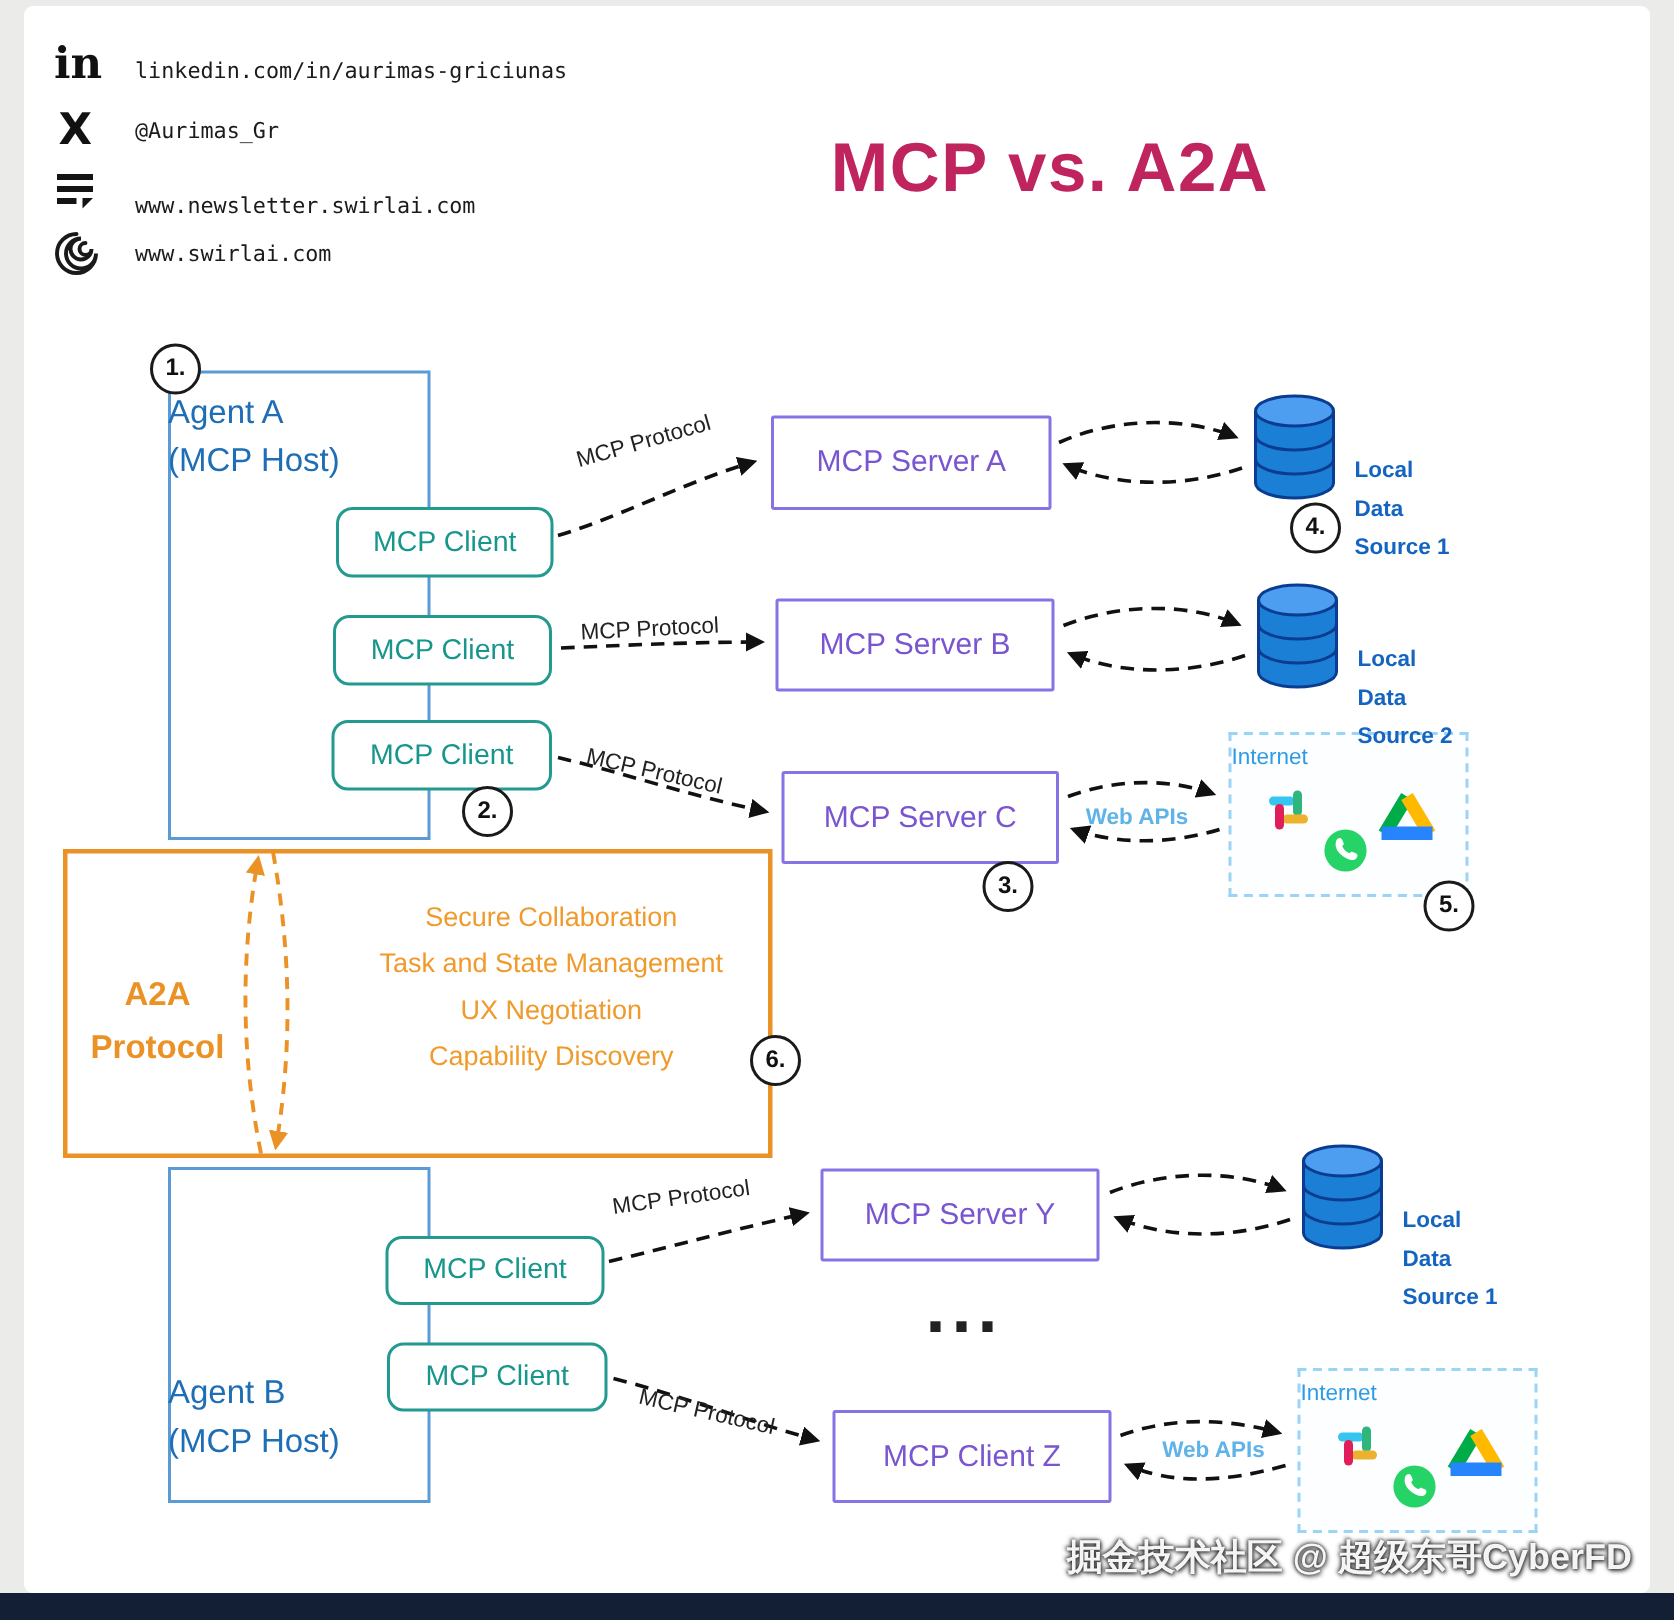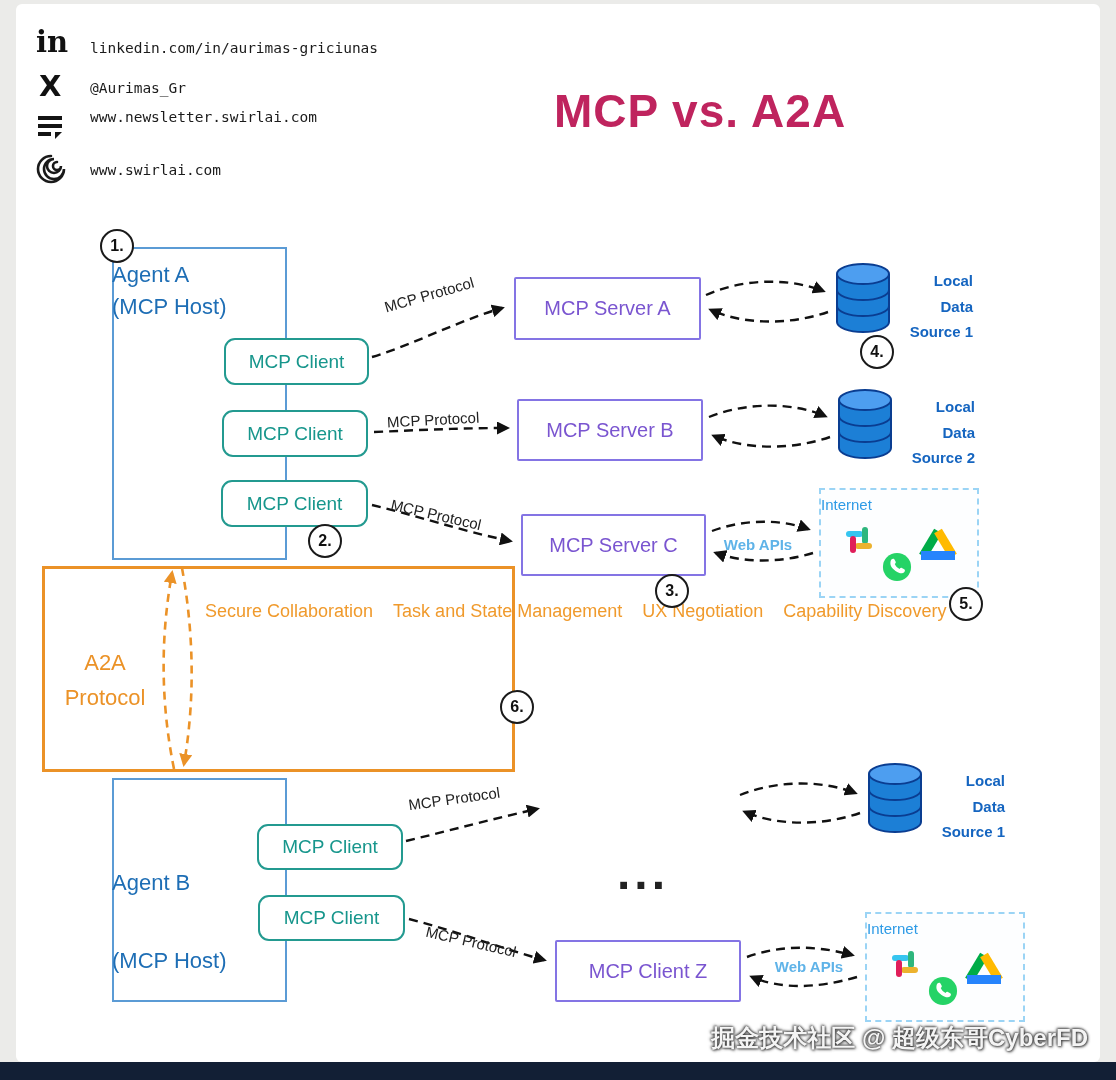--- a/index.html
+++ b/index.html
@@ -18,27 +18,27 @@
   
   .box-agent { border:2px solid #5b9bd5; background:#ffffff; z-index:2; }
   .agent-label { color:#1e6eb5; font-size:22px; font-weight:500; z-index:4; }
   .box-client { border:2px solid #239a90; border-radius:11px; background:#ffffff; color:#17968c;
                 font-size:19px; font-weight:500; display:flex; align-items:center; justify-content:center; z-index:3; }
   .box-server { border:2px solid #8474e4; border-radius:2px; background:#ffffff; color:#7a55d0;
                 font-size:20px; font-weight:500; display:flex; align-items:center; justify-content:center; z-index:3; }
   .badge { width:34px; height:34px; border-radius:50%; border:2px solid #1a1a1a; background:#ffffff;
            display:flex; align-items:center; justify-content:center; font-size:16px; font-weight:600; color:#111; z-index:8; }
   .proto-label { font-size:15px; color:#222; font-weight:500; white-space:nowrap; z-index:6; }
-  .ds-label { color:#1565c0; font-size:15px; font-weight:600; text-align:right; line-height:1.7; z-index:4; }
+  .ds-label { color:#1565c0; font-size:15px; font-weight:600; text-align:left; line-height:1.7; z-index:4;margin-top:33px; }
   .net-box { border:2px dashed #9bd4f5; background:#fdfeff; z-index:2; }
   .net-label { color:#2e9be6; font-size:15px; font-weight:500; text-align:left; }
   .webapis { color:#5fb3e8; font-size:15px; font-weight:600; text-align:center; z-index:6; }
   .a2a-box { border:3px solid #eb9227; background:#ffffff; z-index:2; }
-  .a2a-title { color:#eb9227; font-size:22px; font-weight:400; text-align:center; line-height:35px; z-index:4; }
-  .features { display:flex; flex-direction:row; gap:20px; align-items:center; z-index:4; }
+  .a2a-title { color:#eb9227; font-size:22px; font-weight:700; text-align:center; line-height:35px; z-index:4; }
+  .features { display:flex; flex-direction:column; gap:10px; align-items:center; z-index:4; }
   .feature { color:#f09a2c; font-size:18px; font-weight:500; white-space:nowrap; }
   .ellipsis { font-size:48px; font-weight:700; color:#222; letter-spacing:4px; text-align:center; z-index:4; }
 
   .arrows { position:absolute; left:0; top:0; z-index:5; pointer-events:none; }
   .icon-wrap { z-index:4; }
 
   .watermark { font-size:24px; font-weight:600; color:rgba(255,255,255,0.95); text-align:right; z-index:9;
                text-shadow: 0 0 2px rgba(40,40,40,.9), 1px 1px 3px rgba(40,40,40,.85), -1px -1px 3px rgba(40,40,40,.7); }
   .bottom-bar { position:absolute; left:0; top:1062px; width:1116px; height:18px; background:#121f35; z-index:10; }
 </style>
@@ -55,21 +55,21 @@
   <div class="abs link-text" style="left:90px; top:80px;">@Aurimas_Gr</div>
 
   <div class="abs icon-wrap" style="left:38px; top:114px;">
     <svg width="26" height="26" viewBox="0 0 26 26">
       <rect x="0" y="2" width="24" height="4" fill="#141414"></rect>
       <rect x="0" y="10" width="24" height="4" fill="#141414"></rect>
       <rect x="0" y="18" width="13" height="4" fill="#141414"></rect>
       <polygon points="17,18 24,18 17,25" fill="#141414"></polygon>
     </svg>
   </div>
-  <div class="abs link-text" style="left:90px; top:109px;">www.newsletter.swirlai.com</div>
+  <div class="abs link-text" style="left:90px; top:130px;">www.newsletter.swirlai.com</div>
 
   <div class="abs icon-wrap" style="left:34px; top:152px;">
     <svg width="34" height="34" viewBox="0 0 34 34">
       <path d="M17,4 a13,13 0 1 0 13,13 a10,10 0 1 1 -10,-10 a7,7 0 1 0 7,7 a4,4 0 1 1 -4,-4" fill="none" stroke="#1a1a1a" stroke-width="2.6" stroke-linecap="round"></path>
     </svg>
   </div>
   <div class="abs link-text" style="left:90px; top:162px;">www.swirlai.com</div>
 
   <div class="abs page-title" style="left:450px; top:84px; width:500px;">MCP vs. A2A</div>
 
@@ -137,25 +137,26 @@
   <div class="abs a2a-box" style="left:42px; top:566px; width:473px; height:206px;"></div>
   <div class="abs a2a-title" style="left:45px; top:645px; width:120px;">A2A Protocol</div>
   <div class="abs features" style="left:205px; top:601px; width:325px;">
     <div class="feature">Secure Collaboration</div>
     <div class="feature">Task and State Management</div>
     <div class="feature">UX Negotiation</div>
     <div class="feature">Capability Discovery</div>
   </div>
 
   <div class="abs box-agent" style="left:112px; top:778px; width:175px; height:224px;"></div>
-  <div class="abs agent-label" style="left:112px; top:870px; width:175px;">Agent B</div>
+  <div class="abs agent-label" style="left:112px; top:915px; width:175px;">Agent B</div>
   <div class="abs agent-label" style="left:112px; top:948px; width:175px;">(MCP Host)</div>
   <div class="abs box-client" style="left:257px; top:824px; width:146px; height:46px;">MCP Client</div>
   <div class="abs box-client" style="left:258px; top:895px; width:147px; height:46px;">MCP Client</div>
 
+  <div class="abs box-server" style="left:547px; top:779px; width:186px; height:62px;">MCP Server Y</div>
   <div class="abs box-server" style="left:555px; top:940px; width:186px; height:62px;">MCP Client Z</div>
 
   <div class="abs proto-label" style="left:408px; top:790px; transform:rotate(-8deg);">MCP Protocol</div>
   <div class="abs proto-label" style="left:425px; top:933px; transform:rotate(13deg);">MCP Protocol</div>
 
   <div class="abs ellipsis" style="left:598px; top:845px; width:90px;">...</div>
 
   <div class="abs icon-wrap" style="left:866px; top:762px;">
     <svg width="58" height="74" viewBox="0 0 58 74">
       <path d="M3,12 v48 a26,10 0 0 0 52,0 v-48" fill="#1c7fd6" stroke="#0a3d91" stroke-width="2"></path>

